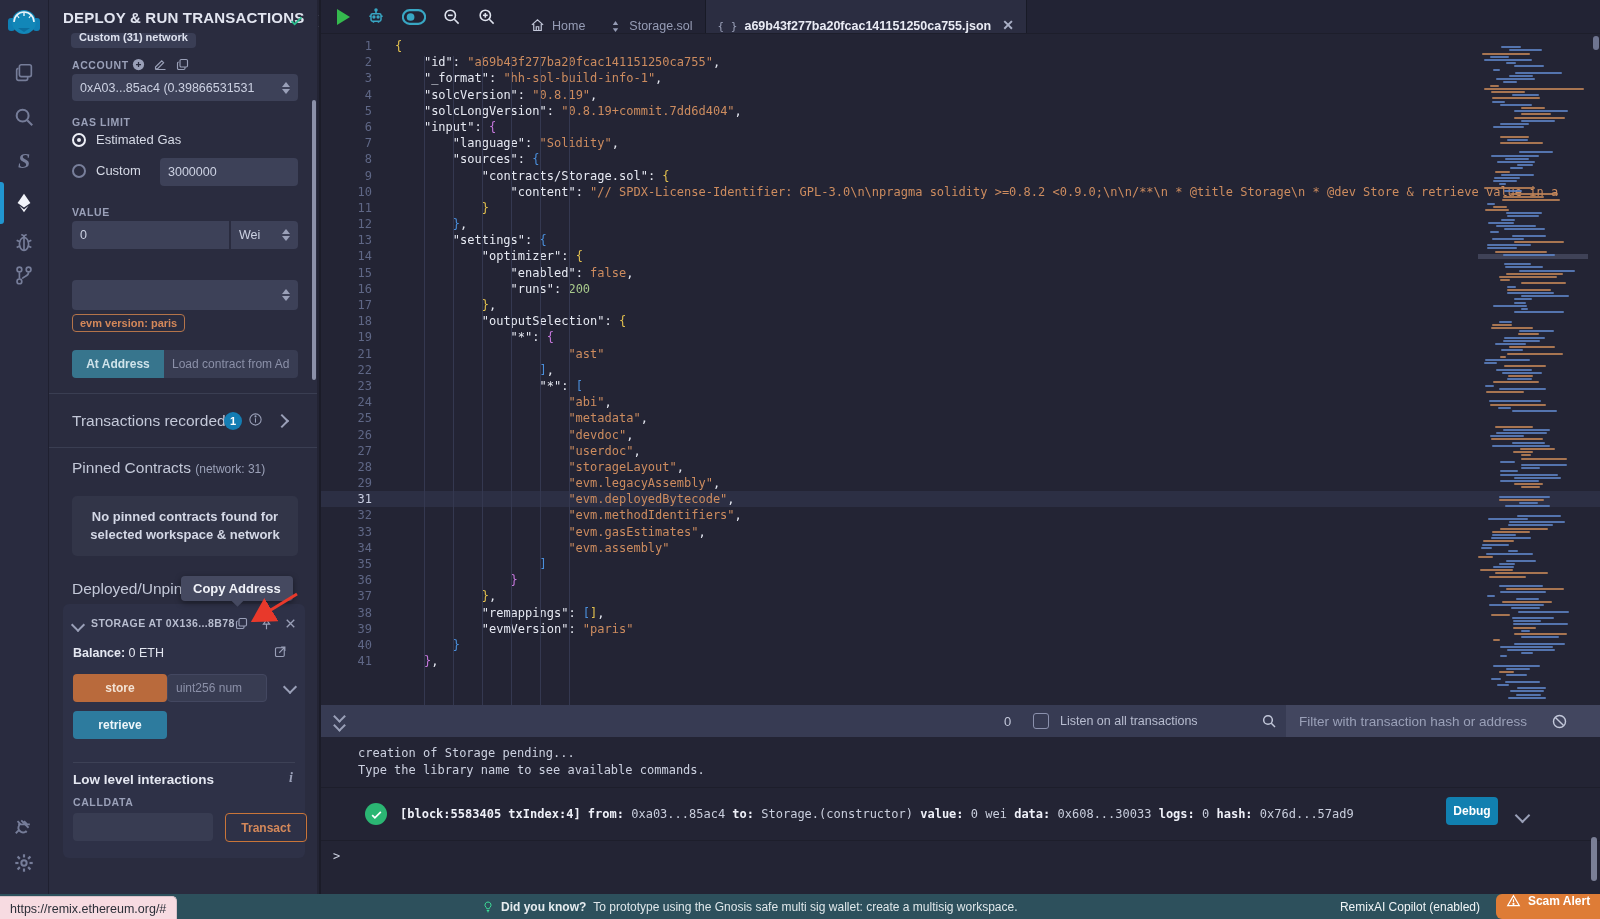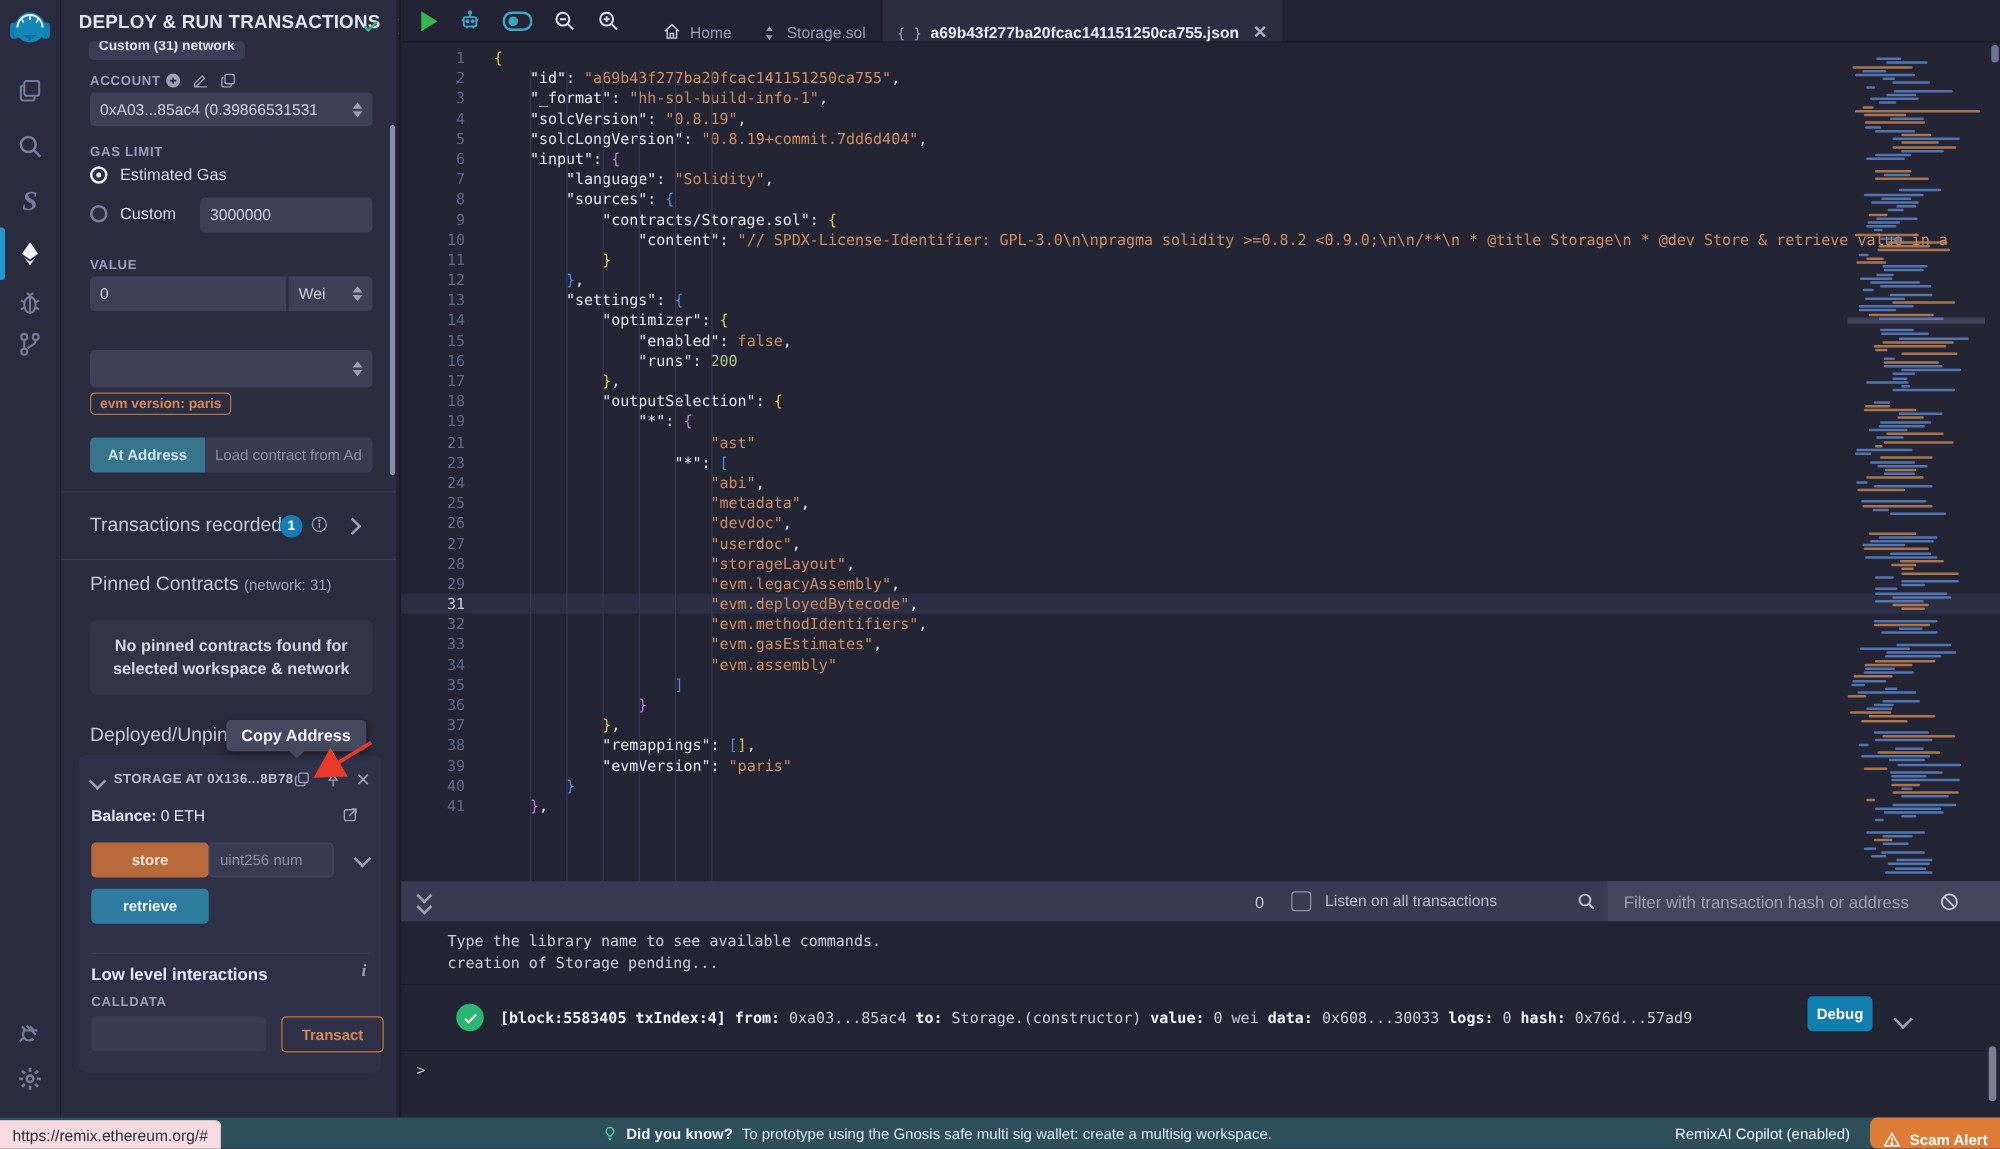--- a/index.html
+++ b/index.html
@@ -67,21 +67,21 @@
   .termlog{position:absolute;left:0;right:0;top:737px;height:157px;font-family:"DejaVu Sans Mono",monospace;font-size:12px;color:#ccd1e0;}
   .txband{position:absolute;left:0;right:0;top:50px;height:52px;border-top:1px solid #1d1e2b;border-bottom:1px solid #1d1e2b;display:flex;align-items:center;}
   .txline{margin-left:79px;font-size:12px;color:#c9cedd;}
   .txline .b{font-weight:bold;color:#eef0f8;}
   .checkcirc{position:absolute;left:44px;top:15px;width:22px;height:22px;border-radius:50%;background:#2bb673;display:flex;align-items:center;justify-content:center;}
   .debug-btn{position:absolute;right:102px;top:9px;width:52px;height:28px;background:#1180b0;color:#fff;border-radius:4px;font-weight:bold;font-size:12px;display:flex;align-items:center;justify-content:center;font-family:"Liberation Sans",sans-serif;}
   
   .statusbar{position:absolute;left:0;top:894px;width:1600px;height:25px;background:#2d505c;color:#e6ecef;font-size:12px;display:flex;align-items:center;}
   .tip{position:absolute;left:482px;display:flex;align-items:center;gap:7px;}
   .copilot{position:absolute;right:120px;color:#f0f4f6;}
-  .scam{position:absolute;right:0;top:0;height:25px;width:104px;background:#de7c36;border-radius:6px 0 0 6px;display:flex;align-items:flex-end;justify-content:center;gap:7px;color:#fff;font-weight:bold;font-size:12px;}
+  .scam{position:absolute;right:0;top:0;height:25px;width:104px;background:#de7c36;border-radius:6px 0 0 6px;display:flex;align-items:flex-start;justify-content:center;gap:7px;color:#fff;font-weight:bold;font-size:12px;}
   .url-tip{position:absolute;left:0;top:896px;height:23px;background:#f7dbe1;border:1px solid #d9c2c9;border-left:none;border-bottom:none;border-radius:0 5px 0 0;display:flex;align-items:center;padding:0 10px;font-size:12.5px;color:#2b2f38;z-index:40;}
   .arrow-svg{position:absolute;left:0;top:0;pointer-events:none;z-index:35;}
   .chev{display:inline-block;width:8px;height:8px;border-right:2px solid currentColor;border-bottom:2px solid currentColor;}
   .chev.down{transform:rotate(45deg);} .chev.right{transform:rotate(-45deg);}
 </style>
 </head>
 <body>
 
 <div class="app">
 
@@ -389,20 +389,21 @@
           <div class="cl"><span class="ln">11</span><span class="ct">            <span class="tk-y">}</span></span></div>
           <div class="cl"><span class="ln">12</span><span class="ct">        <span class="tk-u">}</span><span class="tk-p">,</span></span></div>
           <div class="cl"><span class="ln">13</span><span class="ct">        <span class="tk-k">"settings"</span><span class="tk-p">: </span><span class="tk-u">{</span></span></div>
           <div class="cl"><span class="ln">14</span><span class="ct">            <span class="tk-k">"optimizer"</span><span class="tk-p">: </span><span class="tk-y">{</span></span></div>
           <div class="cl"><span class="ln">15</span><span class="ct">                <span class="tk-k">"enabled"</span><span class="tk-p">: </span><span class="tk-s">false</span><span class="tk-p">,</span></span></div>
           <div class="cl"><span class="ln">16</span><span class="ct">                <span class="tk-k">"runs"</span><span class="tk-p">: </span><span class="tk-n">200</span></span></div>
           <div class="cl"><span class="ln">17</span><span class="ct">            <span class="tk-y">}</span><span class="tk-p">,</span></span></div>
           <div class="cl"><span class="ln">18</span><span class="ct">            <span class="tk-k">"outputSelection"</span><span class="tk-p">: </span><span class="tk-y">{</span></span></div>
           <div class="cl"><span class="ln">19</span><span class="ct">                <span class="tk-k">"*"</span><span class="tk-p">: </span><span class="tk-m">{</span></span></div>
           <div class="cl"><span class="ln">21</span><span class="ct">                        <span class="tk-s">"ast"</span></span></div>
+          <div class="cl"><span class="ln">22</span><span class="ct">                    <span class="tk-u">]</span><span class="tk-p">,</span></span></div>
           <div class="cl"><span class="ln">23</span><span class="ct">                    <span class="tk-k">"*"</span><span class="tk-p">: </span><span class="tk-u">[</span></span></div>
           <div class="cl"><span class="ln">24</span><span class="ct">                        <span class="tk-s">"abi"</span><span class="tk-p">,</span></span></div>
           <div class="cl"><span class="ln">25</span><span class="ct">                        <span class="tk-s">"metadata"</span><span class="tk-p">,</span></span></div>
           <div class="cl"><span class="ln">26</span><span class="ct">                        <span class="tk-s">"devdoc"</span><span class="tk-p">,</span></span></div>
           <div class="cl"><span class="ln">27</span><span class="ct">                        <span class="tk-s">"userdoc"</span><span class="tk-p">,</span></span></div>
           <div class="cl"><span class="ln">28</span><span class="ct">                        <span class="tk-s">"storageLayout"</span><span class="tk-p">,</span></span></div>
           <div class="cl"><span class="ln">29</span><span class="ct">                        <span class="tk-s">"evm.legacyAssembly"</span><span class="tk-p">,</span></span></div>
           <div class="cl cur"><span class="ln">31</span><span class="ct">                        <span class="tk-s">"evm.deployedBytecode"</span><span class="tk-p">,</span></span></div>
           <div class="cl"><span class="ln">32</span><span class="ct">                        <span class="tk-s">"evm.methodIdentifiers"</span><span class="tk-p">,</span></span></div>
           <div class="cl"><span class="ln">33</span><span class="ct">                        <span class="tk-s">"evm.gasEstimates"</span><span class="tk-p">,</span></span></div>
@@ -623,22 +624,22 @@
         <span style="position:absolute;right:32px;display:inline-flex;color:#c3c8da">
             <svg width="17" height="17" viewBox="0 0 24 24" fill="none" stroke="currentColor" stroke-width="2">
               <circle cx="12" cy="12" r="8.5"></circle>
               <line x1="6.2" y1="6.2" x2="17.8" y2="17.8"></line>
             </svg>
           </span>
       </div>
     </div>
     <div class="termlog">
       <div style="padding:8px 0 0 37px;line-height:17px">
+        <div>creation of Storage pending...</div>
         <div>Type the library name to see available commands.</div>
-        <div>creation of Storage pending...</div>
       </div>
       <div class="txband">
         <span class="checkcirc">
             <svg width="13" height="13" viewBox="0 0 24 24" fill="none" stroke="#fff" stroke-width="3.2">
               <path d="M4 13 l5 5 L20 7"></path>
             </svg>
           </span>
         <span class="txline" id="tx-line"><span class="b">[block:5583405 txIndex:4]</span><span>  </span><span class="b">from:</span><span> 0xa03...85ac4 </span><span class="b">to:</span><span> Storage.(constructor) </span><span class="b">value:</span><span> 0 wei </span><span class="b">data:</span><span> 0x608...30033 </span><span class="b">logs:</span><span> 0 </span><span class="b">hash:</span><span> 0x76d...57ad9</span></span>
         <span class="debug-btn">Debug</span>
         <span class="chev down" style="position:absolute;right:72px;top:22px;color:#9aa0b8;width:9px;height:9px"></span>

